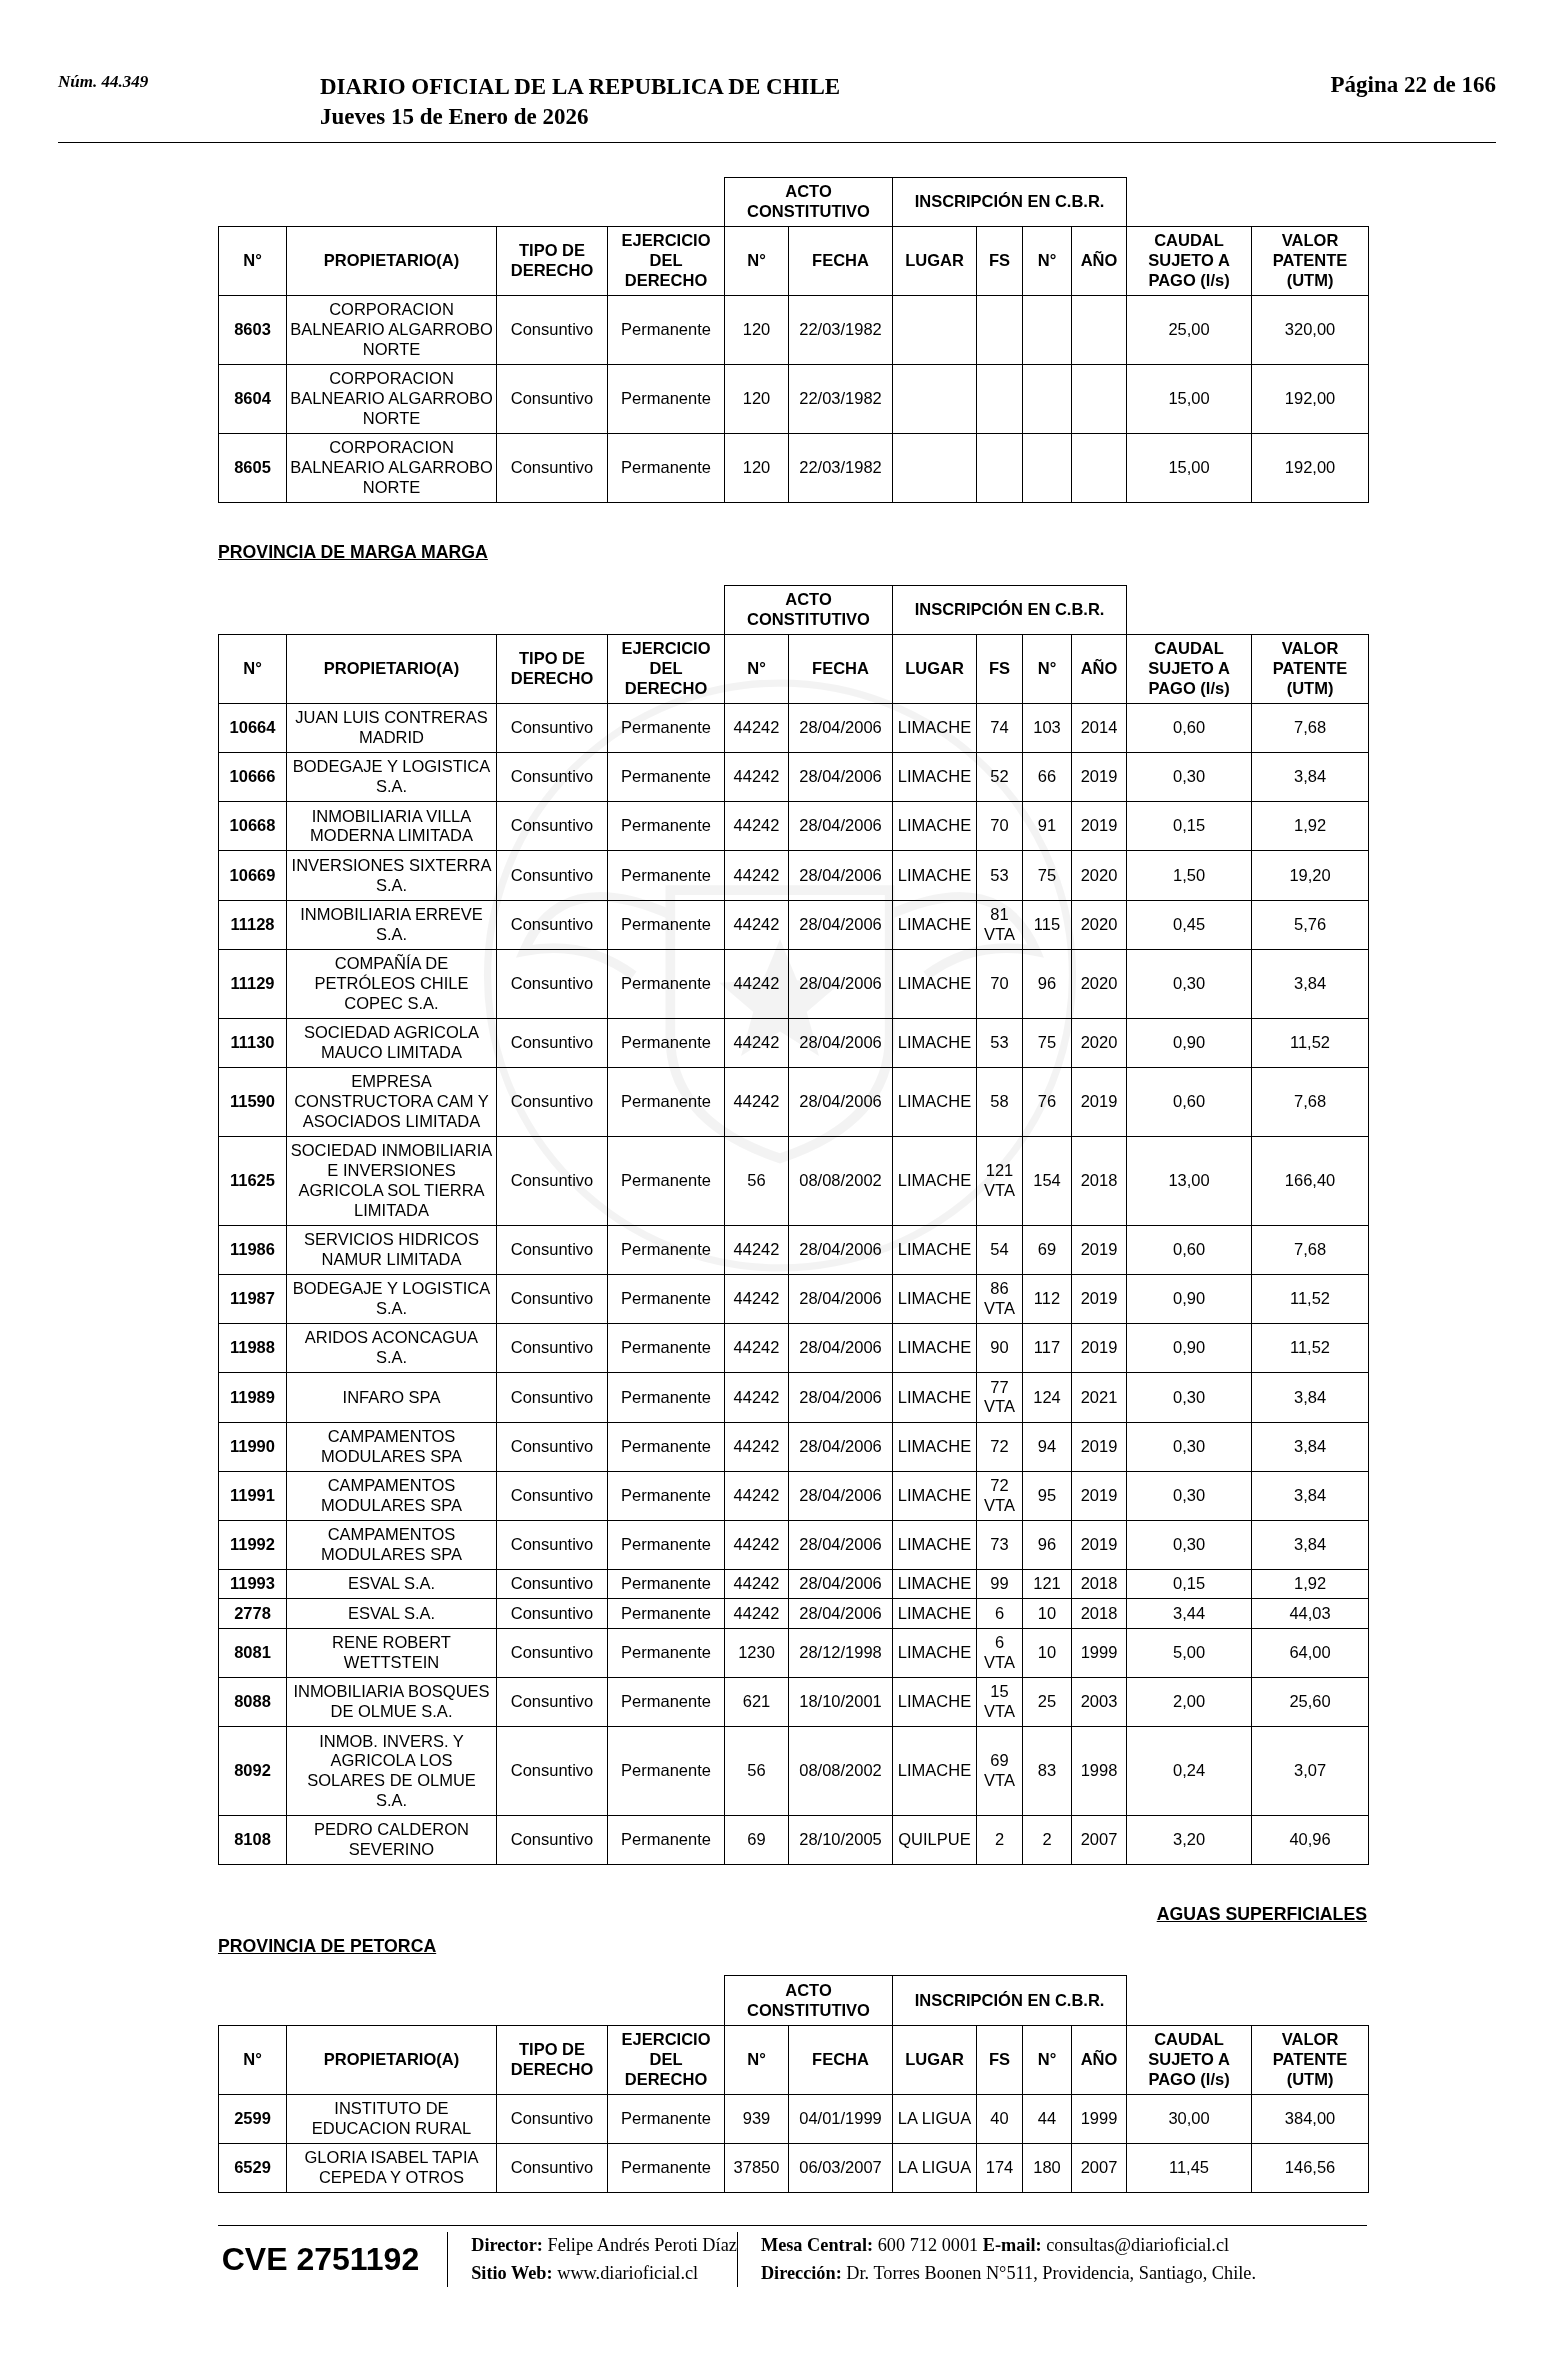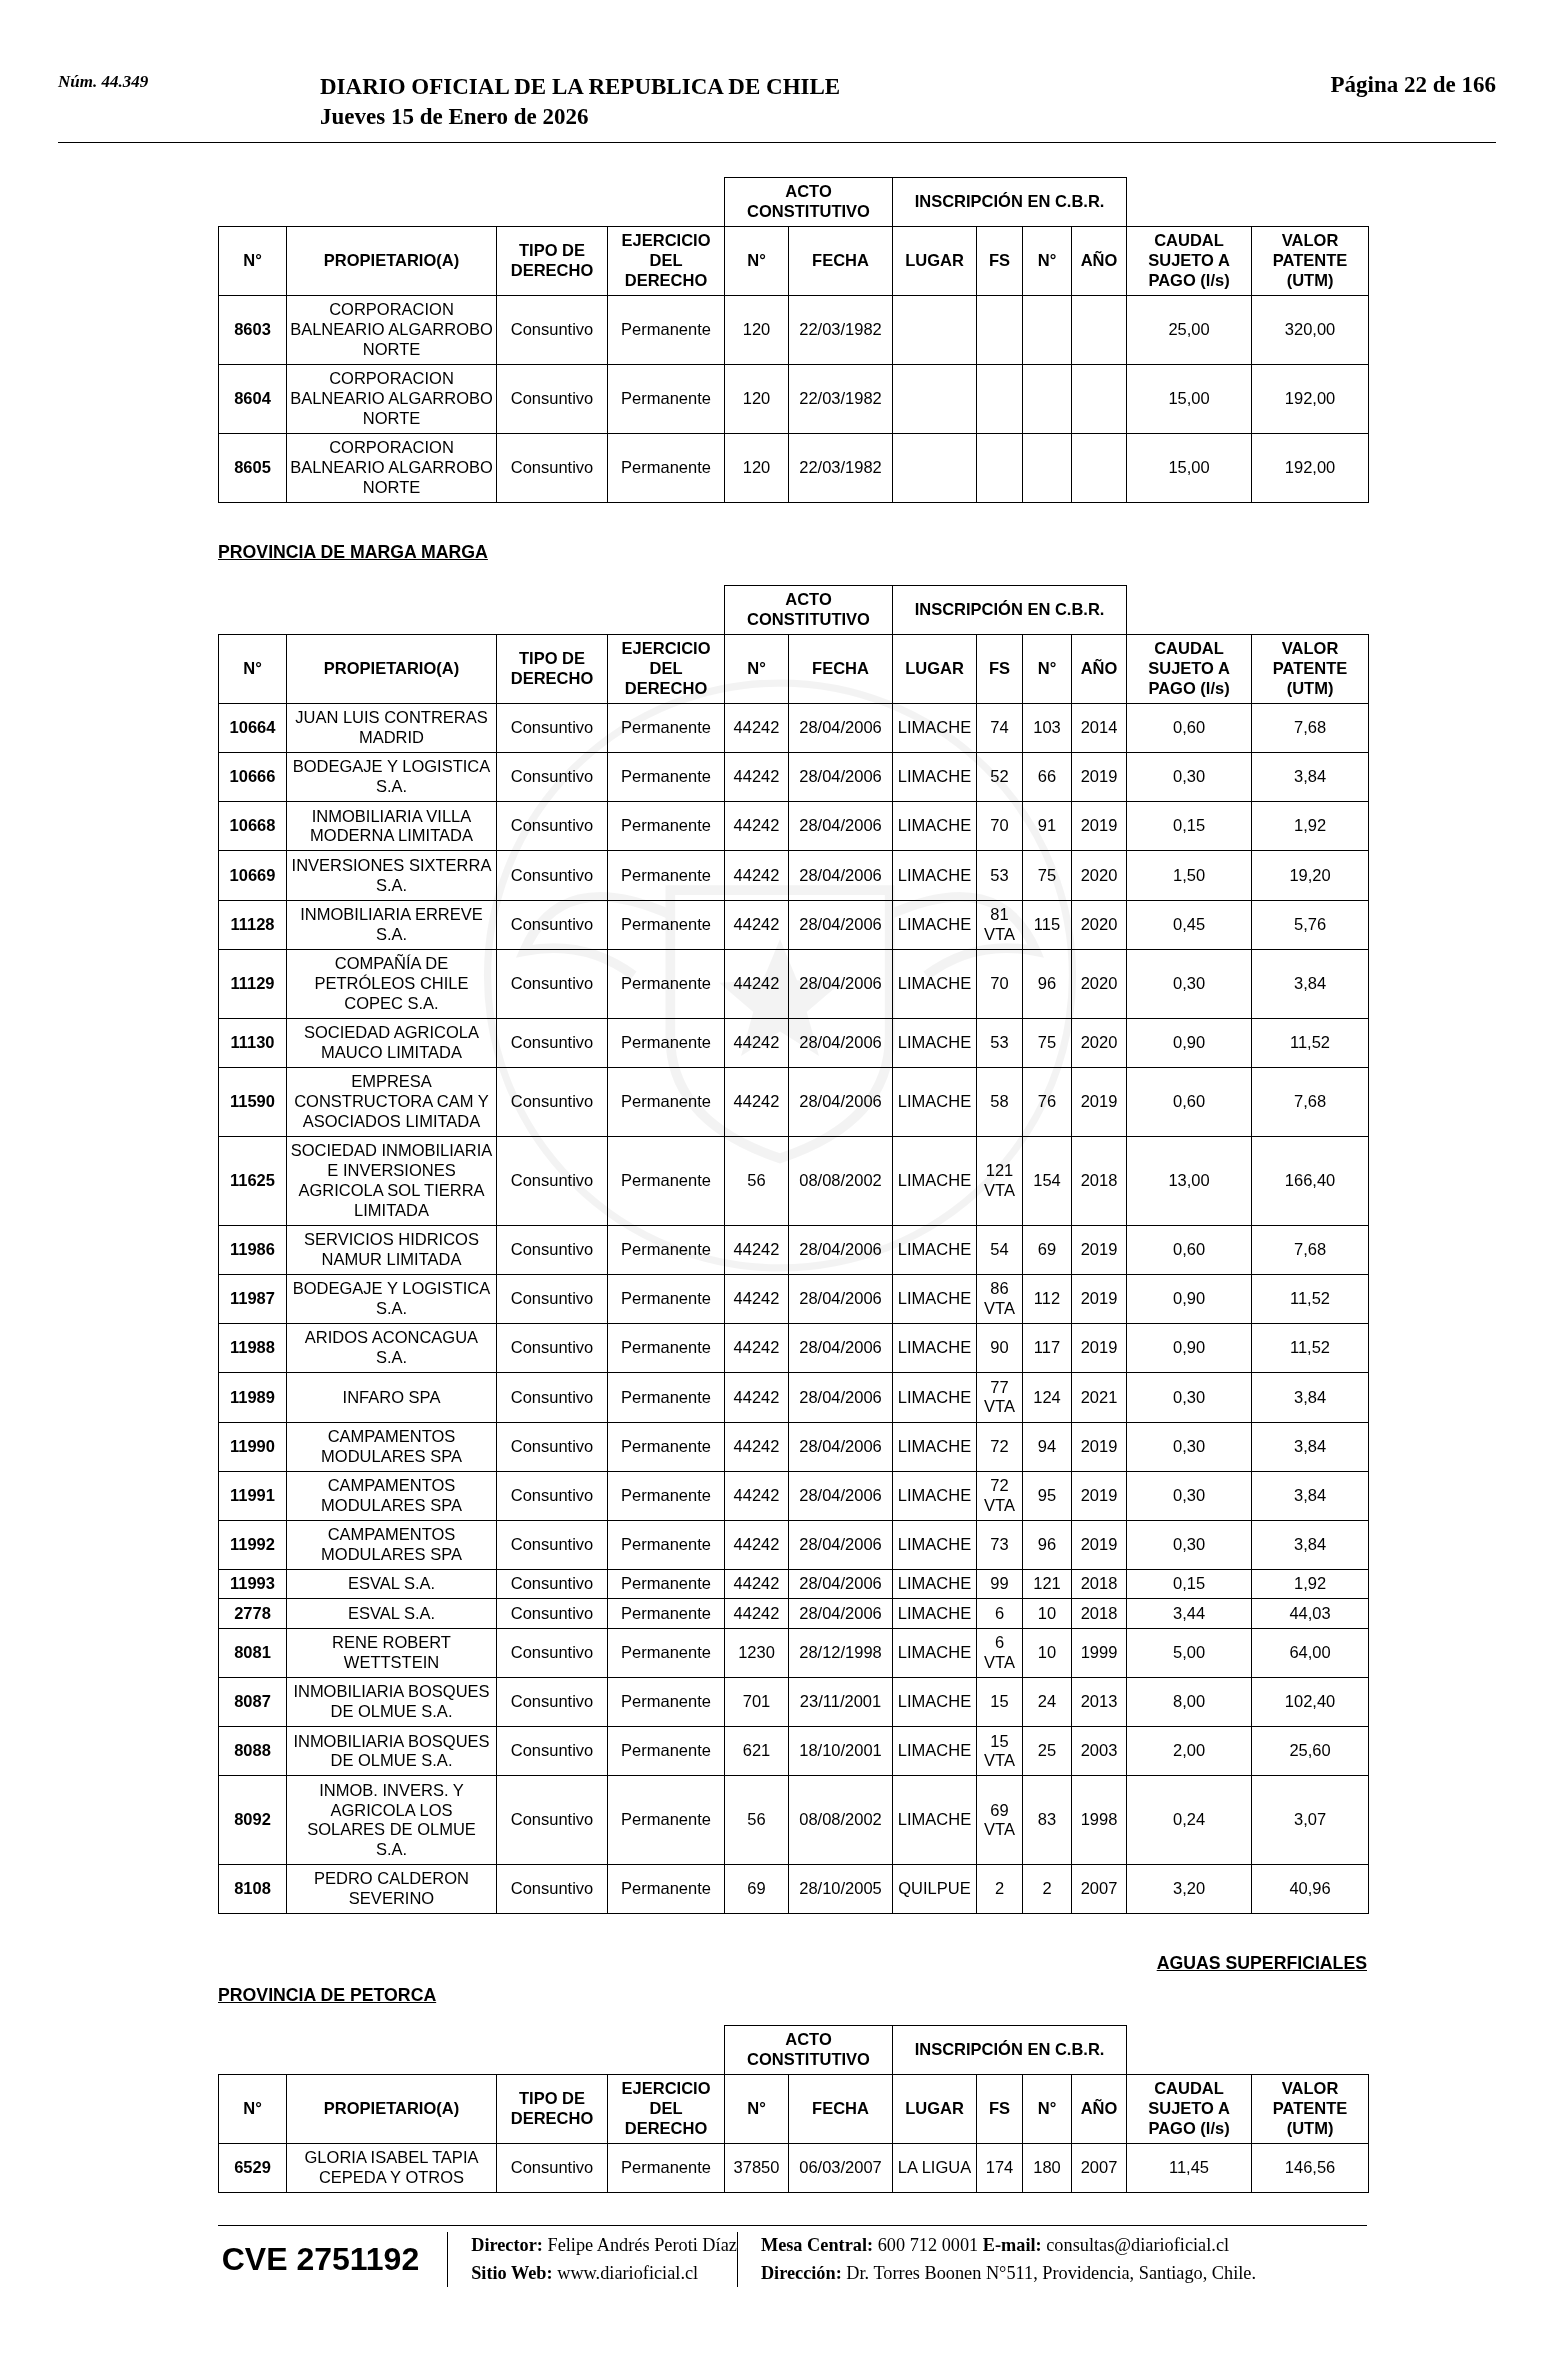--- a/index.html
+++ b/index.html
@@ -450,34 +450,20 @@
             <td>1230</td>
             <td>28/12/1998</td>
             <td>LIMACHE</td>
             <td>6 VTA</td>
             <td>10</td>
             <td>1999</td>
             <td>5,00</td>
             <td>64,00</td>
           </tr>
           <tr>
-            <td>8087</td>
-            <td>INMOBILIARIA BOSQUES DE OLMUE S.A.</td>
-            <td>Consuntivo</td>
-            <td>Permanente</td>
-            <td>701</td>
-            <td>23/11/2001</td>
-            <td>LIMACHE</td>
-            <td>15</td>
-            <td>24</td>
-            <td>2013</td>
-            <td>8,00</td>
-            <td>102,40</td>
-          </tr>
-          <tr>
             <td>8088</td>
             <td>INMOBILIARIA BOSQUES DE OLMUE S.A.</td>
             <td>Consuntivo</td>
             <td>Permanente</td>
             <td>621</td>
             <td>18/10/2001</td>
             <td>LIMACHE</td>
             <td>15 VTA</td>
             <td>25</td>
             <td>2003</td>
@@ -552,20 +538,34 @@
           <th>LUGAR</th>
           <th>FS</th>
           <th>N°</th>
           <th>AÑO</th>
           <th>CAUDAL SUJETO A PAGO (l/s)</th>
           <th>VALOR PATENTE (UTM)</th>
         </tr>
       </thead>
       <tbody>
           <tr>
+            <td>2599</td>
+            <td>INSTITUTO DE EDUCACION RURAL</td>
+            <td>Consuntivo</td>
+            <td>Permanente</td>
+            <td>939</td>
+            <td>04/01/1999</td>
+            <td>LA LIGUA</td>
+            <td>40</td>
+            <td>44</td>
+            <td>1999</td>
+            <td>30,00</td>
+            <td>384,00</td>
+          </tr>
+          <tr>
             <td>6529</td>
             <td>GLORIA ISABEL TAPIA CEPEDA Y OTROS</td>
             <td>Consuntivo</td>
             <td>Permanente</td>
             <td>37850</td>
             <td>06/03/2007</td>
             <td>LA LIGUA</td>
             <td>174</td>
             <td>180</td>
             <td>2007</td>

